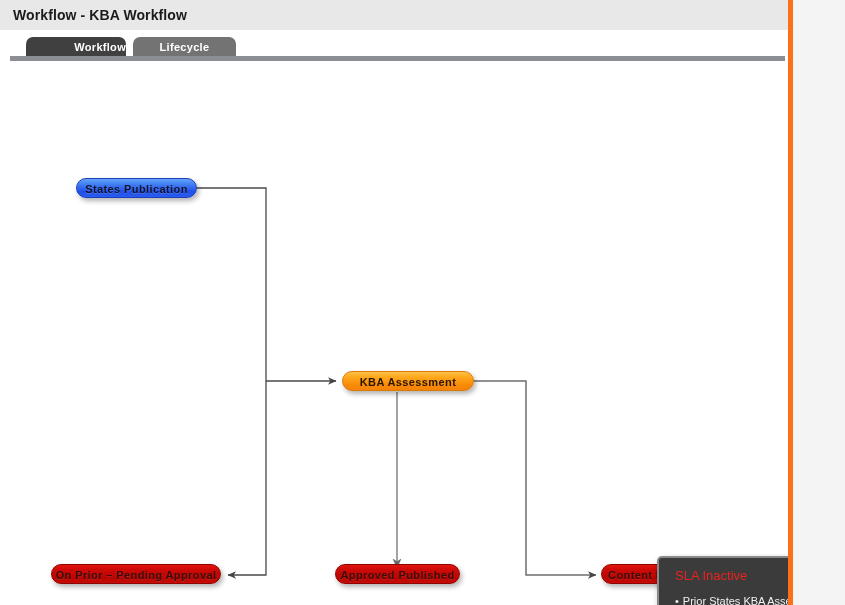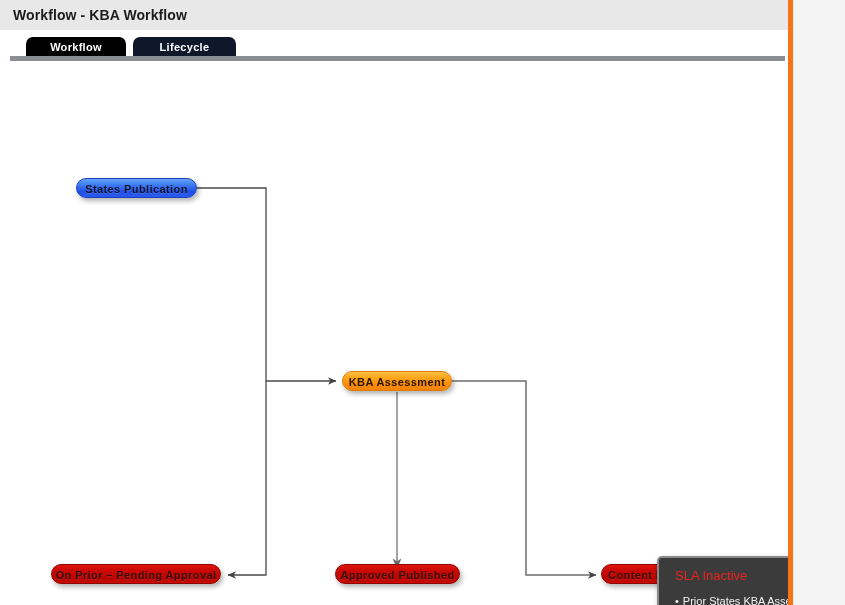--- a/index.html
+++ b/index.html
@@ -59,22 +59,22 @@
     border-radius: 7px 7px 0 0;
     color: #ffffff;
     font-size: 11px;
     font-weight: bold;
     text-align: center;
     line-height: 21px;
     letter-spacing: 0.3px;
     cursor: pointer;
     white-space: nowrap;
   }
-  .tab.inactive { background: #000000; }
-  .tab.active   { background: #0f172a; }
+  .tab.inactive { background: #404040; text-align: right; }
+  .tab.active   { background: #737373; }
   #tab-workflow  { left: 26px;  width: 100px; }
   #tab-lifecycle { left: 133px; width: 103px; }
 
   #tab-underline {
     position: absolute;
     left: 10px; top: 56px;
     width: 775px; height: 5px;
     background: #8b8f93;
   }
 
@@ -152,21 +152,21 @@
   .node.red {
     background: linear-gradient(#e01510 0%, #cf0b08 25%, #b80502 72%, #c80b07 100%);
     border: 1px solid #8e0400;
     color: #3a0c09;
     text-shadow: 0 1px 0 rgba(255,255,255,0.10);
   }
 
   #node-pending-publication   { left: 76px;  top: 88px;  width: 121px; }
   #node-on-hold-escalated     { left: 311px; top: 88px;  width: 170px; }
   #node-pending-no-contract   { left: 588px; top: 88px;  width: 136px; }
-  #node-kba-assessment        { left: 342px; top: 281px; width: 110px; }
+  #node-kba-assessment        { left: 342px; top: 281px; width: 132px; }
   #node-on-hold-approval      { left: 51px;  top: 474px; width: 170px; }
   #node-approved-published    { left: 335px; top: 474px; width: 125px; }
   #node-content-rejected      { left: 601px; top: 474px; width: 111px; }
 
   
   #tooltip {
     position: absolute;
     left: 657px; top: 466px;
     width: 186px; height: 86px;
     background: #3b3b3b;

